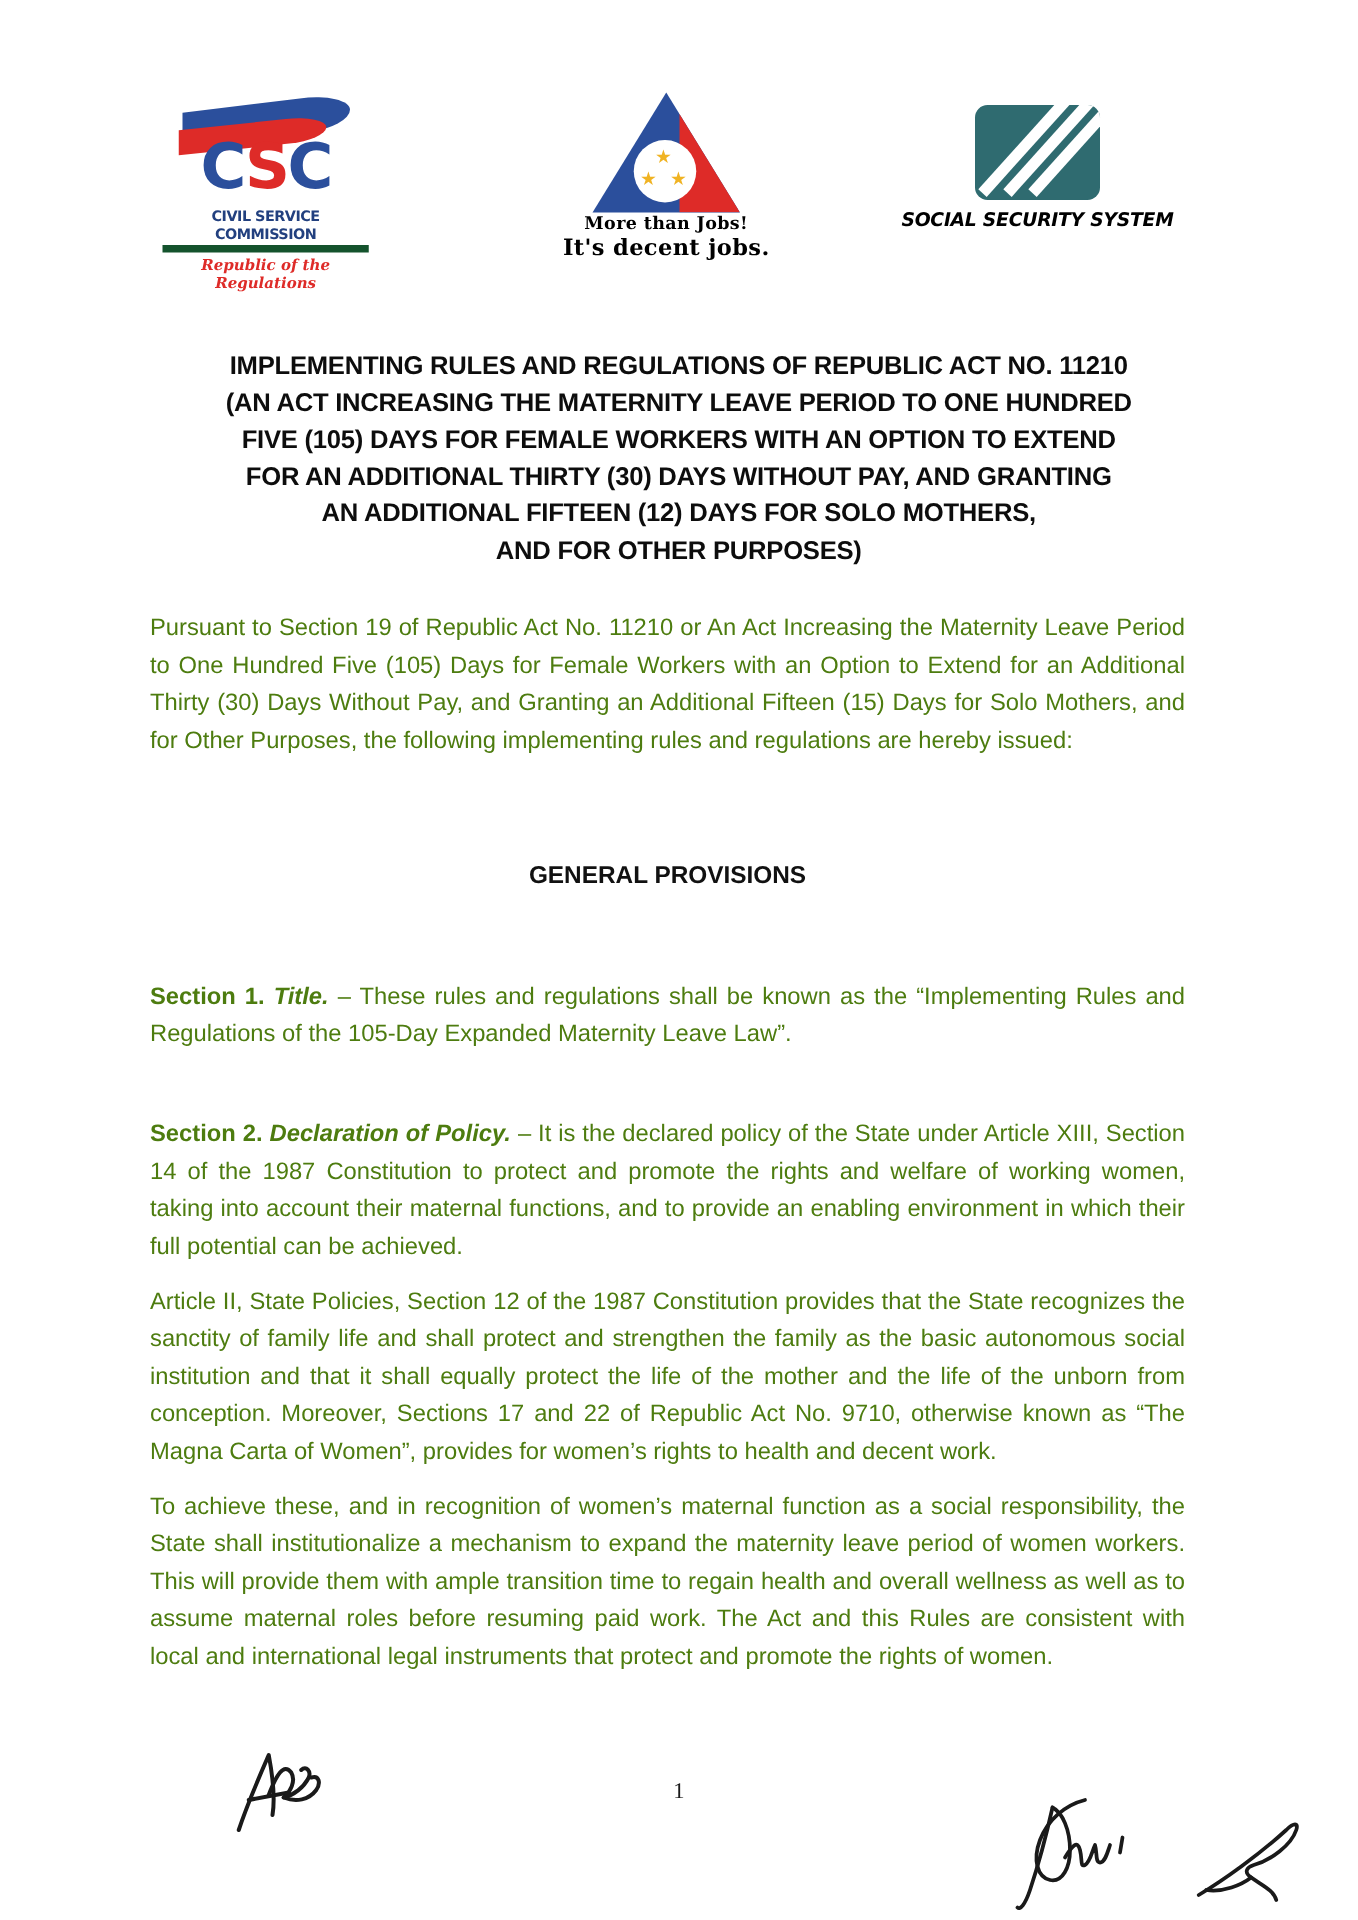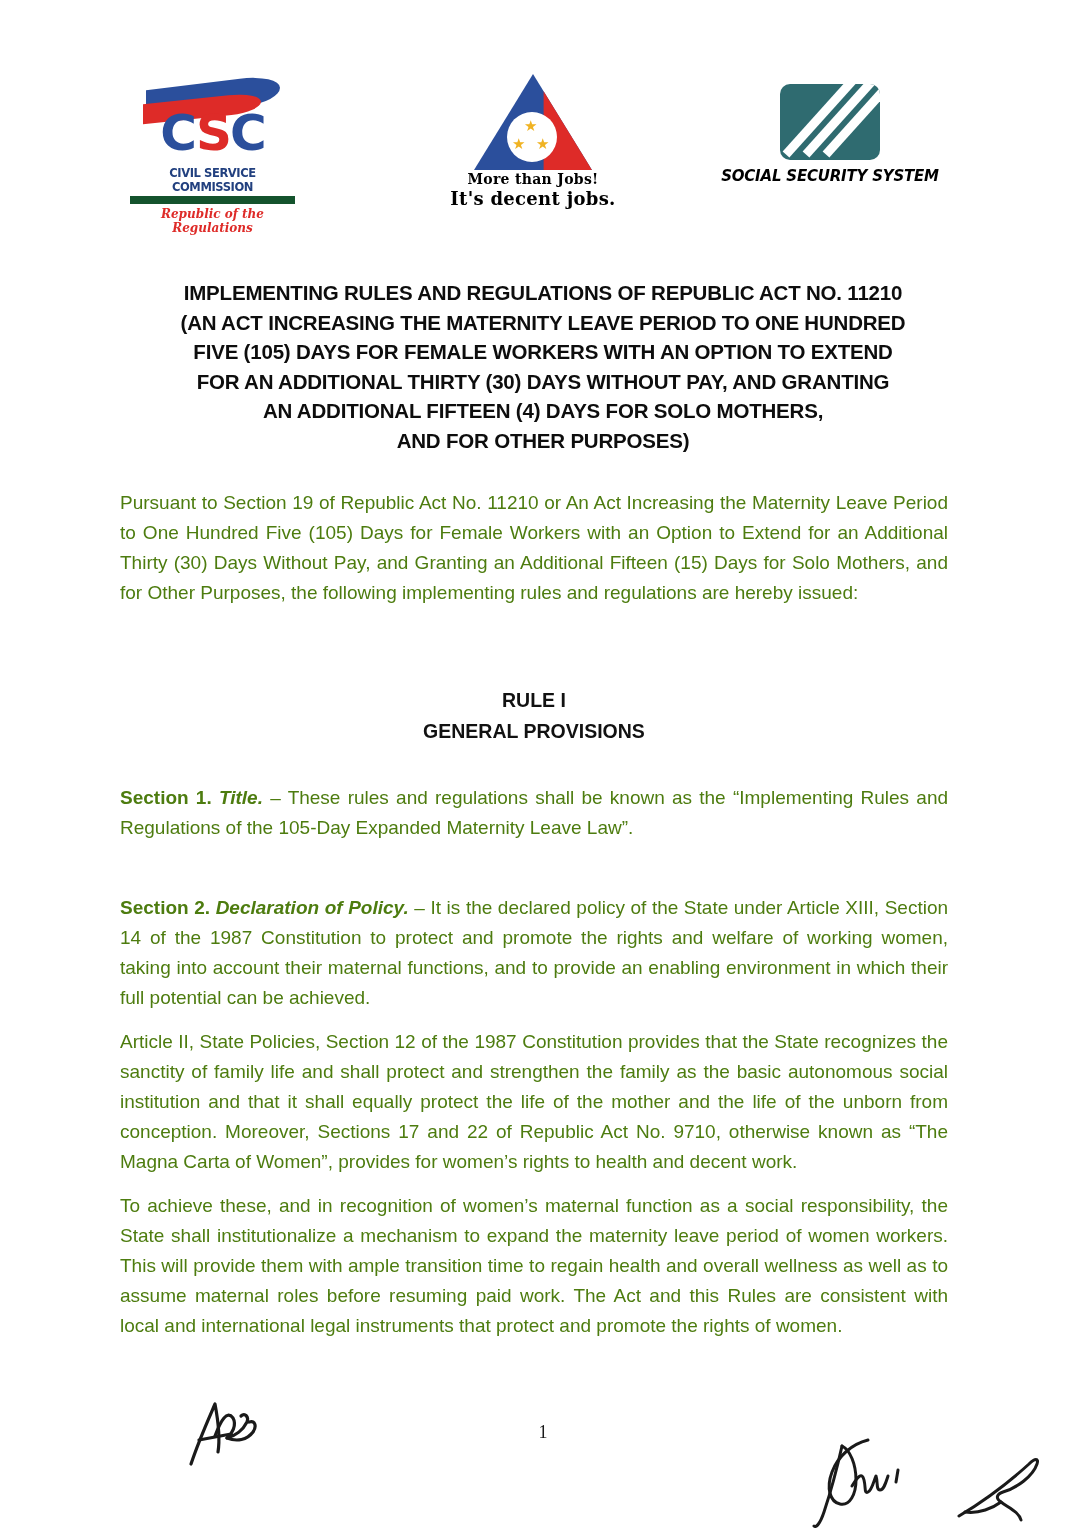--- a/index.html
+++ b/index.html
@@ -70,21 +70,21 @@
     color: #2B4F9C;
   }
   .csc-letters .mid { color: #DE2B28; }
   .csc-name {
     font-family: "DejaVu Sans", sans-serif;
     font-weight: bold;
     font-size: 11.5px;
     letter-spacing: -0.4px;
     color: #22407F;
     padding-bottom: 2px;
-    border-bottom: 8px solid #14532d;
+    border-bottom: 6px solid #14532d;
     margin-top: 2px;
   }
   .csc-rep {
     font-family: "DejaVu Serif", serif;
     font-weight: bold;
     font-style: italic;
     font-size: 12px;
     color: #DE2B28;
     margin-top: 3px;
   }
@@ -280,30 +280,29 @@
       </div>
       <div class="sss-name">SOCIAL SECURITY SYSTEM</div>
     </div>
   </div>
 
   <div class="doc-title">
     <div>IMPLEMENTING RULES AND REGULATIONS OF REPUBLIC ACT NO. 11210</div>
     <div>(AN ACT INCREASING THE MATERNITY LEAVE PERIOD TO ONE HUNDRED</div>
     <div>FIVE (105) DAYS FOR FEMALE WORKERS WITH AN OPTION TO EXTEND</div>
     <div>FOR AN ADDITIONAL THIRTY (30) DAYS WITHOUT PAY, AND GRANTING</div>
-    <div>AN ADDITIONAL FIFTEEN (4) DAYS FOR SOLO MOTHERS,</div>
+    <div>AN ADDITIONAL FIFTEEN (12) DAYS FOR SOLO MOTHERS,</div>
     <div>AND FOR OTHER PURPOSES)</div>
   </div>
 
   <div class="body-block" style="top:488px;">
     <p class="para last">Pursuant to Section 19 of Republic Act No. 11210 or An Act Increasing the Maternity Leave Period to One Hundred Five (105) Days for Female Workers with an Option to Extend for an Additional Thirty (30) Days Without Pay, and Granting an Additional Fifteen (15) Days for Solo Mothers, and for Other Purposes, the following implementing rules and regulations are hereby issued:</p>
   </div>
 
   <div class="rule-head" style="top:685px;">
-    <div>RULE I</div>
     <div>GENERAL PROVISIONS</div>
   </div>
 
   <div class="body-block" style="top:783px;">
     <p class="para last"><span class="sec-label">Section 1.</span><span>&nbsp;</span><span class="sec-title">Title.</span><span> – </span><span>These rules and regulations shall be known as the “Implementing Rules and Regulations of the 105-Day Expanded Maternity Leave Law”.</span></p>
   </div>
 
   <div class="body-block" style="top:893px;">
     <p class="para"><span class="sec-label">Section 2.</span><span>&nbsp;</span><span class="sec-title">Declaration of Policy.</span><span> – </span><span>It is the declared policy of the State under Article XIII, Section 14 of the 1987 Constitution to protect and promote the rights and welfare of working women, taking into account their maternal functions, and to provide an enabling environment in which their full potential can be achieved.</span></p>
 

